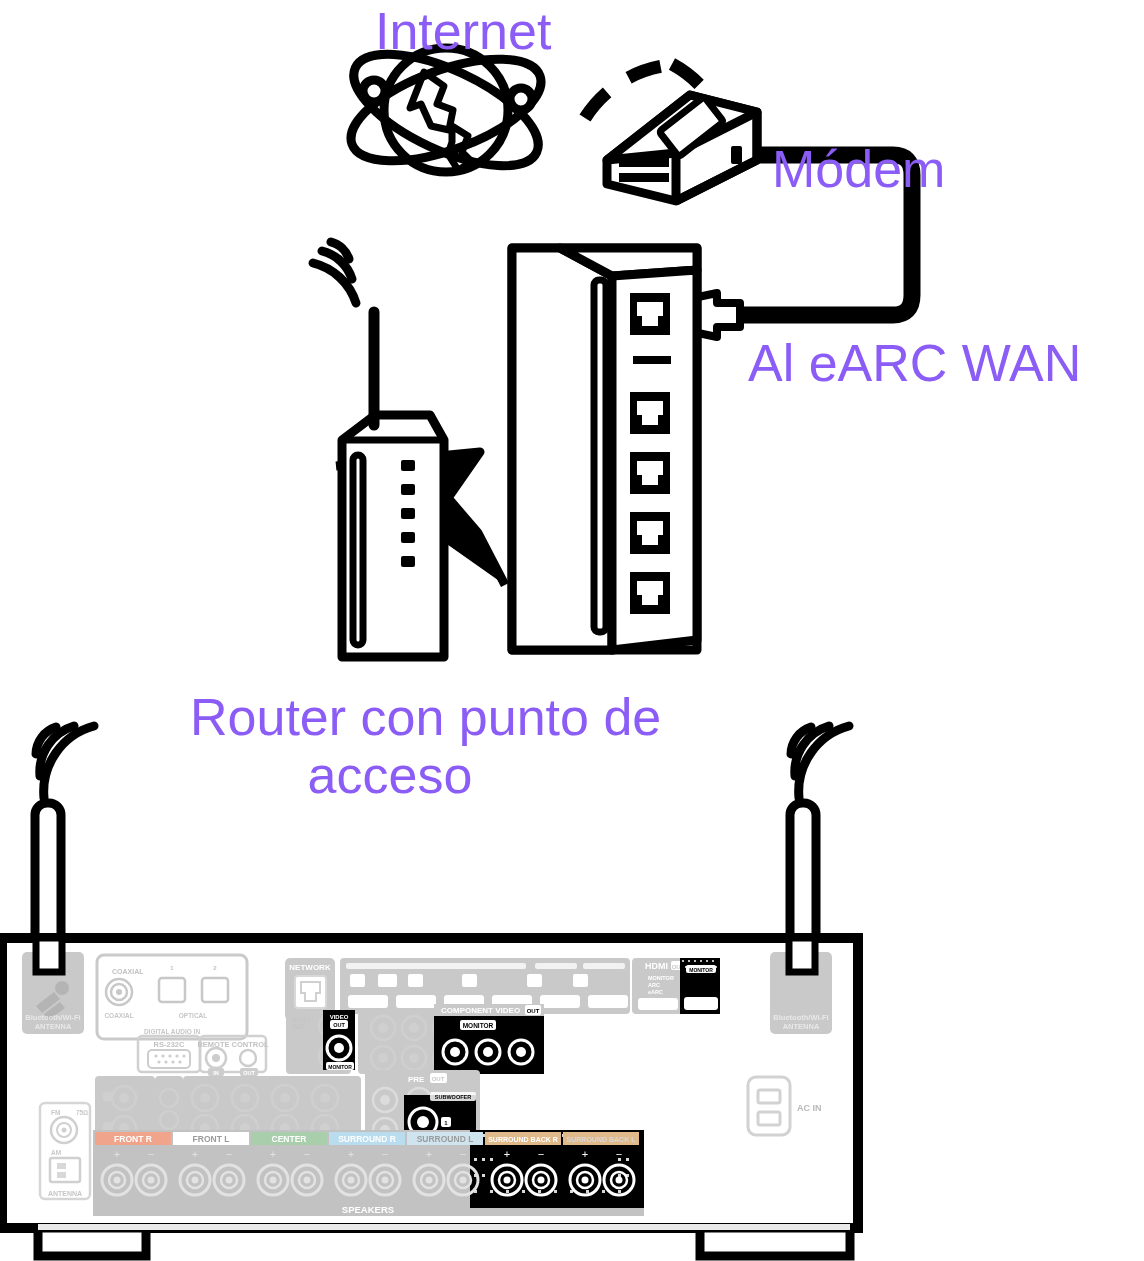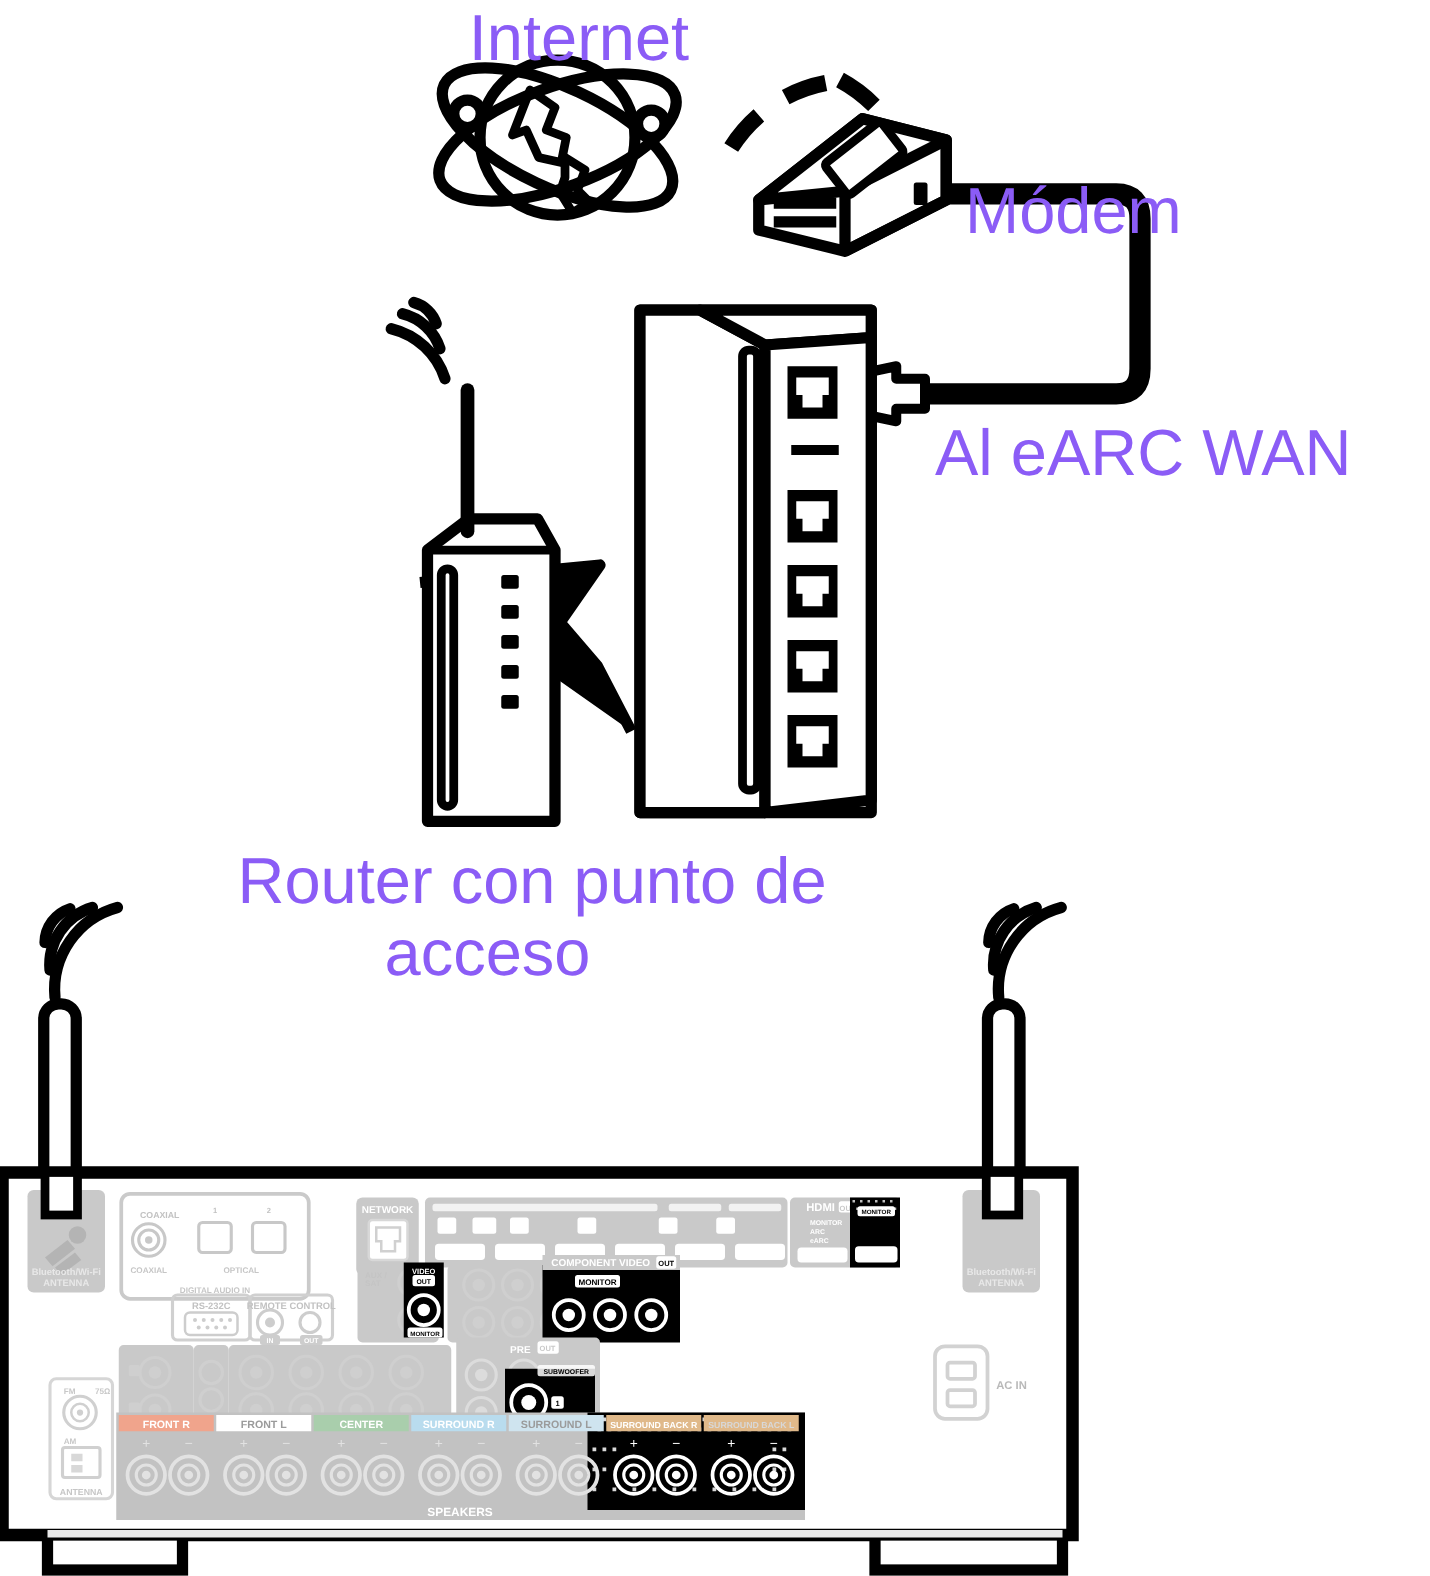--- a/index.html
+++ b/index.html
@@ -1,21 +1,21 @@
 <!DOCTYPE html>
 <html><head>
 <meta charset="utf-8">
 <style>
   html,body{margin:0;padding:0;background:#fff;}
   body{width:1144px;height:1261px;position:relative;overflow:hidden;
        font-family:"Liberation Sans","DejaVu Sans",sans-serif;color:#000;}
   .stage{position:absolute;inset:0;}
   svg{display:block;}
   .lbl{position:absolute;font-size:52px;line-height:1.12;color:#8b5cf6;white-space:pre;}
-  .lbl.center{text-align:center;}
+  .lbl.center{text-align:center;margin-top:12px;}
   #label-internet{left:375px;top:2px;}
   #label-modem{left:772px;top:92px;margin-top:48px;}
   #label-wan{left:748px;top:334px;}
   #label-router{left:190px;top:676px;width:400px;text-align:center;}
 </style>
 </head>
 <body>
 
 <div class="stage">
 

